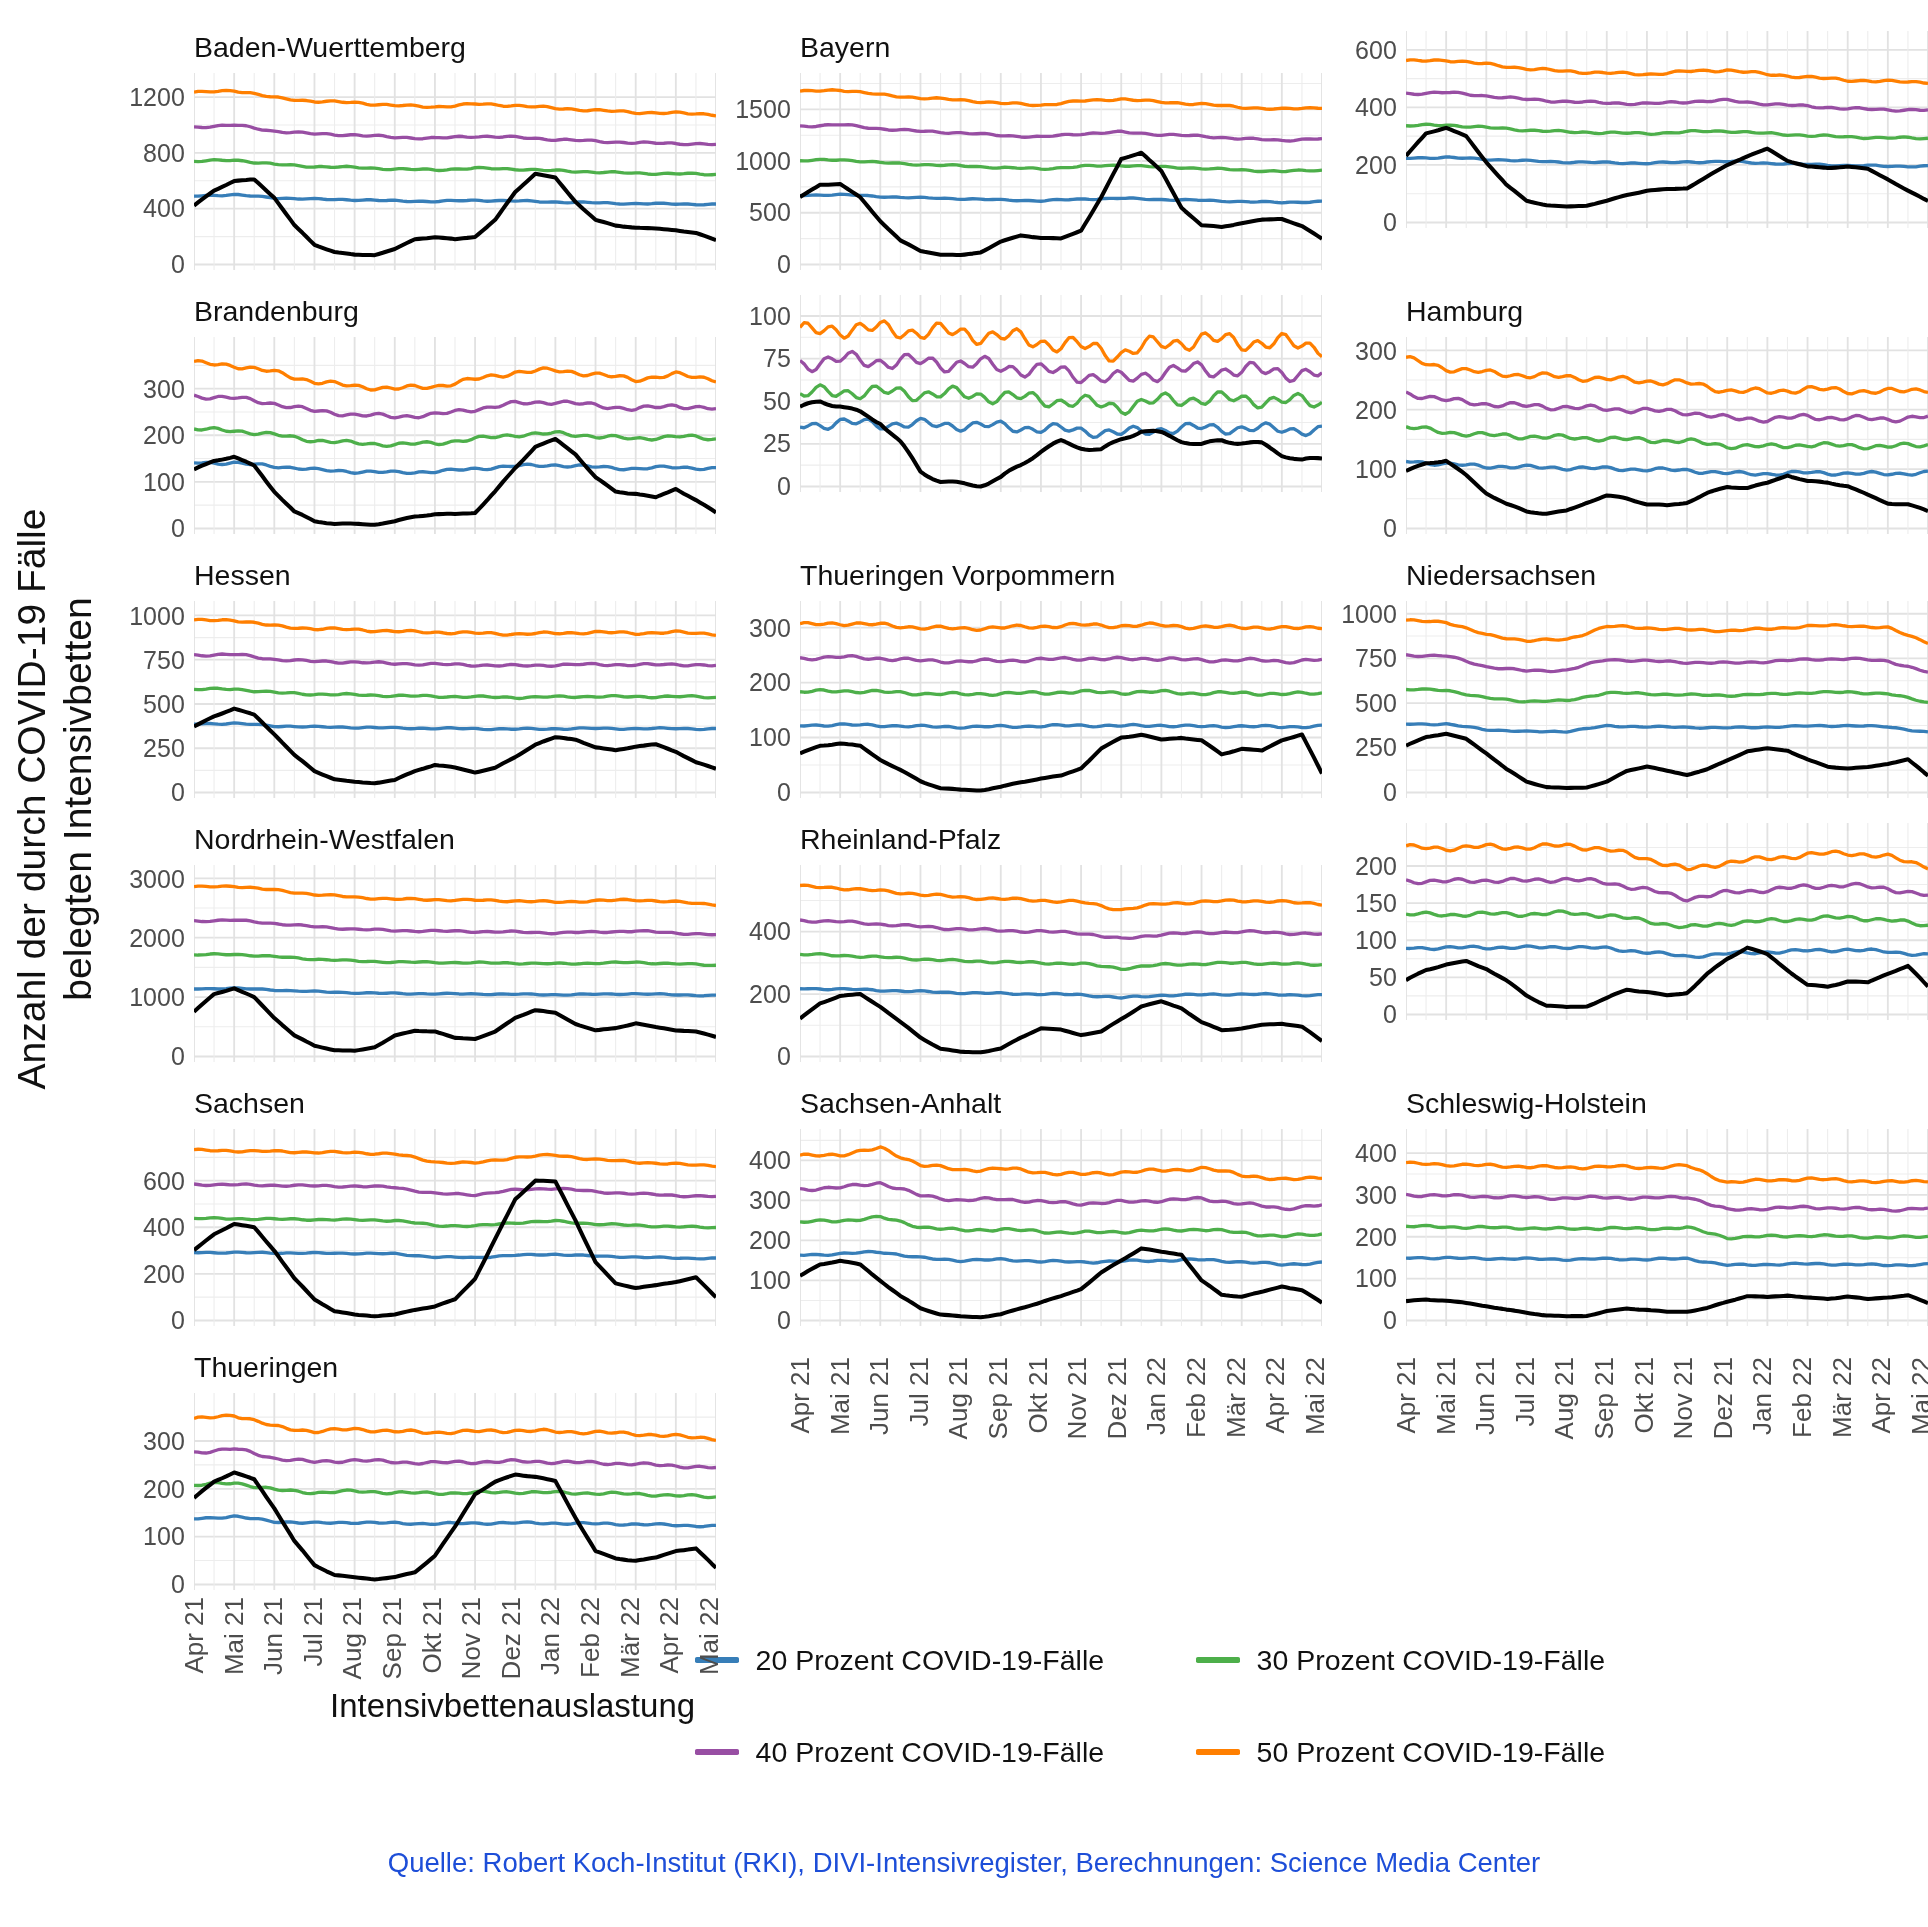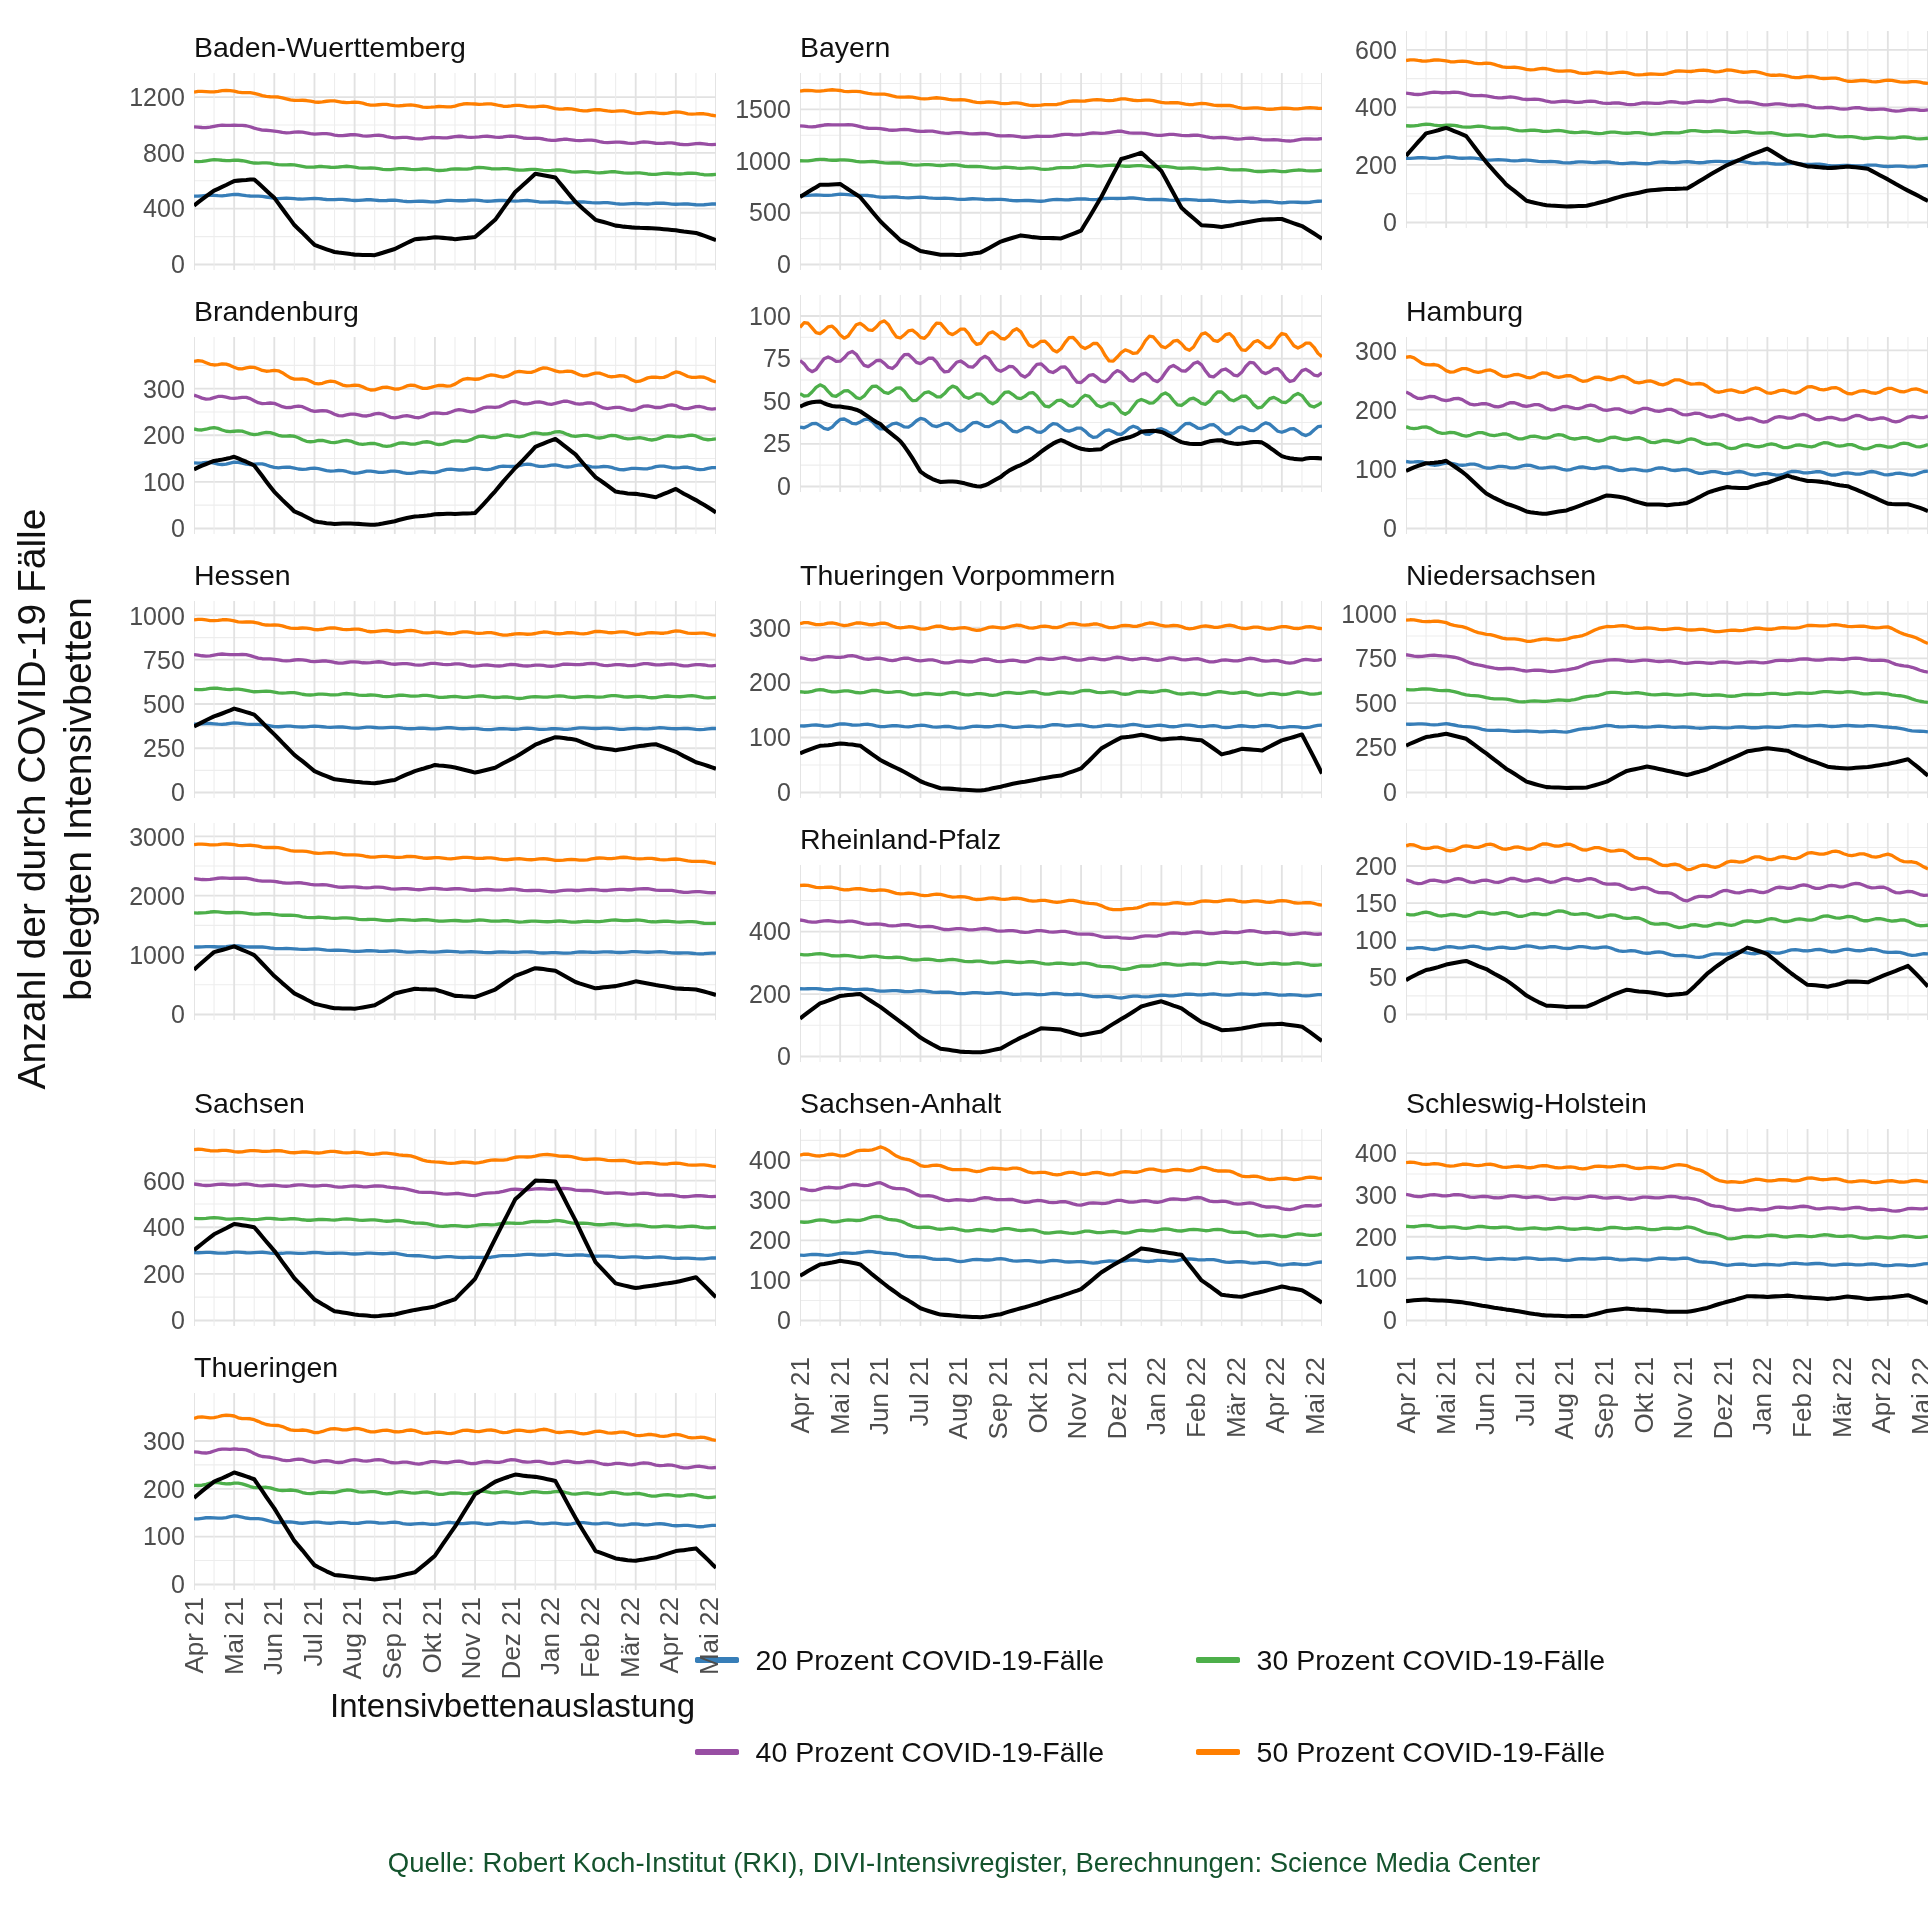--- a/index.html
+++ b/index.html
@@ -17,21 +17,21 @@
   .xband .xlab{position:absolute;top:5.5px;writing-mode:vertical-rl;transform:translateX(-50%) rotate(180deg);font-size:26px;color:#4d4d4d;white-space:nowrap;}
   .xband-r6{grid-row:6;align-self:start;margin-top:24px;}
   #xband-c2{grid-column:3;}
   #xband-c3{grid-column:4;}
   #xband-c1{grid-column:2;grid-row:7;}
   .legend{grid-column:3/5;grid-row:7;display:flex;align-items:center;margin-left:-386px;}
   .legend-title{font-size:33px;color:#111;white-space:nowrap;}
   .legend-items{display:grid;grid-template-columns:auto auto;column-gap:92px;row-gap:59px;}
   .legend-item{display:flex;align-items:center;gap:16.5px;font-size:28.5px;color:#111;white-space:nowrap;}
   .dash{width:44px;height:6.4px;border-radius:1.8px;flex:0 0 auto;}
-  .source{grid-column:1/5;grid-row:8;text-align:center;font-size:27.5px;color:#14532d;padding-top:26px;}
+  .source{grid-column:1/5;grid-row:8;text-align:center;font-size:27.5px;color:#1d4ed8;padding-top:26px;}
 </style>
 </head>
 <body>
 
 <div class="fig">
   <div class="ylab">
     <div class="ylab-inner">
       <div>Anzahl der durch COVID-19 Fälle</div>
       <div>belegten Intensivbetten</div>
     </div>
@@ -508,20 +508,21 @@
           <line x1="568" y1="0" x2="568" y2="214" stroke="#e2e2e2" stroke-width="2"></line>
           <polyline points="0.0,20.8 4.4,20.4 8.7,20.6 13.1,21.4 17.5,22.2 21.8,22.5 26.2,22.3 30.6,21.9 35.0,22.0 39.3,22.6 43.7,23.5 48.1,25.4 52.4,26.5 56.8,27.2 61.2,27.9 65.5,29.1 69.9,30.9 74.3,32.9 78.6,34.4 83.0,35.3 87.4,36.2 91.8,36.5 96.1,37.6 100.5,39.0 104.9,40.3 109.2,41.0 113.6,41.2 118.0,41.2 122.3,41.7 126.7,42.6 131.1,43.7 135.4,43.8 139.8,43.1 144.2,42.1 148.6,41.4 152.9,41.3 157.3,41.8 161.7,42.3 166.0,42.4 170.4,42.0 174.8,41.5 179.1,40.0 183.5,39.1 187.9,38.4 192.2,37.5 196.6,35.8 201.0,33.7 205.4,31.5 209.7,29.8 214.1,28.7 218.5,27.7 222.8,27.9 227.2,27.6 231.6,27.0 235.9,26.9 240.3,27.4 244.7,28.5 249.0,29.4 253.4,29.8 257.8,29.6 262.2,29.3 266.5,29.4 270.9,30.1 275.3,30.8 279.6,31.2 284.0,30.9 288.4,30.2 292.7,29.7 297.1,29.8 301.5,30.5 305.8,31.3 310.2,31.5 314.6,31.3 319.0,30.9 323.3,30.9 327.7,31.6 332.1,32.5 336.4,33.2 340.8,33.3 345.2,32.7 349.5,32.1 353.9,31.7 358.3,31.8 362.6,32.1 367.0,31.9 371.4,31.2 375.8,30.2 380.1,29.6 384.5,29.6 388.9,30.2 393.2,30.7 397.6,30.7 402.0,30.1 406.3,29.3 410.7,29.0 415.1,29.2 419.4,29.5 423.8,29.5 428.2,28.9 432.6,27.7 436.9,26.6 441.3,26.4 445.7,26.7 450.0,27.1 454.4,27.1 458.8,26.7 463.1,26.0 467.5,25.7 471.9,26.2 476.2,26.9 480.6,27.5 485.0,27.9 489.4,27.6 493.7,27.3 498.1,27.4 502.5,28.0 506.8,28.8 511.2,29.1 515.6,28.9 519.9,28.3 524.3,28.1 528.7,29.7 533.0,32.0 537.4,34.2 541.8,36.0 546.2,37.3 550.5,38.4 554.9,39.9 559.3,42.0 563.6,44.3 568.0,46.2" fill="none" stroke="#FF7F00" stroke-width="3.6" stroke-linejoin="round"></polyline>
           <polyline points="0.0,58.4 4.4,59.0 8.7,59.8 13.1,60.3 17.5,60.2 21.8,59.6 26.2,59.0 30.6,58.9 35.0,59.3 39.3,59.7 43.7,59.9 48.1,60.5 52.4,61.1 56.8,62.0 61.2,63.5 65.5,65.5 69.9,67.3 74.3,68.6 78.6,69.4 83.0,70.1 87.4,71.2 91.8,72.1 96.1,73.0 100.5,73.6 104.9,73.6 109.2,73.3 113.6,73.1 118.0,73.6 122.3,74.5 126.7,75.5 131.1,76.1 135.4,75.7 139.8,75.2 144.2,75.1 148.6,75.5 152.9,76.2 157.3,76.7 161.7,76.5 166.0,75.8 170.4,75.1 174.8,74.8 179.1,74.0 183.5,73.2 187.9,72.0 192.2,70.4 196.6,68.5 201.0,67.0 205.4,66.1 209.7,65.6 214.1,65.1 218.5,64.2 222.8,64.0 227.2,63.7 231.6,63.9 235.9,64.4 240.3,65.2 244.7,65.5 249.0,65.3 253.4,64.7 257.8,64.2 262.2,64.2 266.5,64.8 270.9,65.4 275.3,65.7 279.6,65.5 284.0,65.1 288.4,65.2 292.7,65.8 297.1,66.8 301.5,67.5 305.8,67.7 310.2,67.2 314.6,66.7 319.0,66.7 323.3,67.0 327.7,67.5 332.1,67.6 336.4,67.2 340.8,66.5 345.2,66.1 349.5,66.4 353.9,66.9 358.3,67.4 362.6,67.4 367.0,67.0 371.4,66.4 375.8,66.2 380.1,66.5 384.5,67.0 388.9,67.2 393.2,66.7 397.6,65.8 402.0,64.8 406.3,64.4 410.7,64.5 415.1,64.7 419.4,64.6 423.8,64.0 428.2,63.2 432.6,62.8 436.9,63.0 441.3,63.7 445.7,64.3 450.0,64.3 454.4,63.8 458.8,63.2 463.1,62.9 467.5,63.2 471.9,63.5 476.2,63.6 480.6,63.0 485.0,62.4 489.4,62.1 493.7,62.4 498.1,63.2 502.5,64.0 506.8,64.5 511.2,64.4 515.6,64.2 519.9,64.4 524.3,65.2 528.7,67.1 533.0,68.8 537.4,69.8 541.8,70.4 546.2,70.9 550.5,72.0 554.9,73.5 559.3,75.2 563.6,76.5 568.0,77.3" fill="none" stroke="#984EA3" stroke-width="3.6" stroke-linejoin="round"></polyline>
           <polyline points="0.0,96.1 4.4,96.5 8.7,96.5 13.1,96.1 17.5,95.6 21.8,95.4 26.2,95.7 30.6,96.4 35.0,97.1 39.3,97.3 43.7,97.0 48.1,97.5 52.4,98.4 56.8,99.6 61.2,101.0 65.5,102.0 69.9,102.5 74.3,102.7 78.6,103.0 83.0,103.8 87.4,105.0 91.8,105.8 96.1,106.3 100.5,106.3 104.9,106.3 109.2,106.5 113.6,107.4 118.0,108.4 122.3,109.3 126.7,109.6 131.1,109.4 135.4,108.8 139.8,108.6 144.2,108.8 148.6,109.1 152.9,109.1 157.3,108.6 161.7,107.9 166.0,107.4 170.4,107.6 174.8,108.1 179.1,107.8 183.5,107.1 187.9,106.0 192.2,104.7 196.6,103.8 201.0,103.4 205.4,103.1 209.7,102.4 214.1,101.2 218.5,99.7 222.8,99.2 227.2,99.2 231.6,99.6 235.9,100.1 240.3,100.3 244.7,100.1 249.0,99.7 253.4,99.7 257.8,100.3 262.2,101.1 266.5,101.8 270.9,101.9 275.3,101.6 279.6,101.3 284.0,101.3 288.4,101.7 292.7,102.2 297.1,102.3 301.5,102.0 305.8,101.4 310.2,101.0 314.6,101.2 319.0,101.7 323.3,102.4 327.7,102.6 332.1,102.4 336.4,102.1 340.8,102.1 345.2,102.6 349.5,103.3 353.9,103.5 358.3,103.2 362.6,102.4 367.0,101.7 371.4,101.4 375.8,101.6 380.1,101.8 384.5,101.8 388.9,101.3 393.2,100.6 397.6,100.3 402.0,100.4 406.3,101.0 410.7,101.4 415.1,101.3 419.4,100.8 423.8,100.2 428.2,99.9 432.6,100.1 436.9,100.3 441.3,100.3 445.7,99.9 450.0,99.1 454.4,98.5 458.8,98.4 463.1,98.8 467.5,99.3 471.9,99.4 476.2,99.1 480.6,98.6 485.0,98.8 489.4,99.4 493.7,100.2 498.1,100.8 502.5,100.9 506.8,100.5 511.2,100.1 515.6,100.1 519.9,100.5 524.3,101.0 528.7,102.0 533.0,102.5 537.4,102.9 541.8,103.5 546.2,104.7 550.5,106.3 554.9,107.8 559.3,108.9 563.6,109.6 568.0,110.1" fill="none" stroke="#4DAF4A" stroke-width="3.6" stroke-linejoin="round"></polyline>
           <polyline points="0.0,133.7 4.4,133.9 8.7,133.7 13.1,133.5 17.5,133.5 21.8,133.8 26.2,134.3 30.6,134.5 35.0,134.2 39.3,133.7 43.7,133.3 48.1,133.9 52.4,134.7 56.8,135.6 61.2,136.2 65.5,136.5 69.9,136.8 74.3,137.3 78.6,138.2 83.0,139.4 87.4,140.3 91.8,140.6 96.1,140.5 100.5,140.3 104.9,140.5 109.2,140.9 113.6,141.4 118.0,141.7 122.3,141.5 126.7,141.3 131.1,141.2 135.4,141.3 139.8,141.6 144.2,142.0 148.6,142.1 152.9,141.8 157.3,141.6 161.7,141.5 166.0,141.8 170.4,142.2 174.8,142.4 179.1,141.6 183.5,140.5 187.9,139.5 192.2,138.8 196.6,138.5 201.0,138.2 205.4,137.6 209.7,136.7 214.1,135.8 218.5,135.1 222.8,135.4 227.2,136.1 231.6,136.6 235.9,136.7 240.3,136.5 244.7,136.2 249.0,136.2 253.4,136.6 257.8,136.9 262.2,137.1 266.5,136.8 270.9,136.3 275.3,136.0 279.6,136.2 284.0,136.6 288.4,137.1 292.7,137.3 297.1,137.1 301.5,136.9 305.8,137.0 310.2,137.4 314.6,137.9 319.0,138.2 323.3,138.1 327.7,137.7 332.1,137.3 336.4,137.3 340.8,137.5 345.2,137.8 349.5,137.9 353.9,137.5 358.3,137.0 362.6,136.7 367.0,136.9 371.4,137.3 375.8,137.7 380.1,137.7 384.5,137.4 388.9,137.0 393.2,136.9 397.6,137.0 402.0,137.2 406.3,137.2 410.7,136.8 415.1,136.1 419.4,135.6 423.8,135.5 428.2,135.7 432.6,135.9 436.9,135.9 441.3,135.6 445.7,135.3 450.0,135.2 454.4,135.5 458.8,136.0 463.1,136.3 467.5,136.2 471.9,135.8 476.2,135.3 480.6,135.2 485.0,135.5 489.4,135.8 493.7,136.0 498.1,135.8 502.5,135.4 506.8,135.3 511.2,135.6 515.6,136.1 519.9,136.7 524.3,136.9 528.7,137.4 533.0,137.7 537.4,138.3 541.8,139.2 546.2,140.2 550.5,141.0 554.9,141.4 559.3,141.5 563.6,141.6 568.0,142.2" fill="none" stroke="#377EB8" stroke-width="3.6" stroke-linejoin="round"></polyline>
           <polyline points="0.0,157.1 4.4,155.1 8.7,153.2 13.1,151.4 17.5,149.6 21.8,147.8 26.2,147.2 30.6,146.5 35.0,145.8 39.3,145.0 43.7,144.2 48.1,145.2 52.4,146.3 56.8,147.4 61.2,148.5 65.5,149.7 69.9,152.9 74.3,156.1 78.6,159.3 83.0,162.5 87.4,165.6 91.8,169.0 96.1,172.4 100.5,175.7 104.9,179.0 109.2,182.4 113.6,185.0 118.0,187.7 122.3,190.5 126.7,193.3 131.1,196.2 135.4,197.5 139.8,198.8 144.2,200.0 148.6,201.1 152.9,202.2 157.3,202.4 161.7,202.5 166.0,202.6 170.4,202.8 174.8,203.1 179.1,203.0 183.5,202.9 187.9,202.9 192.2,202.8 196.6,202.6 201.0,201.4 205.4,200.2 209.7,198.9 214.1,197.5 218.5,196.2 222.8,193.8 227.2,191.4 231.6,189.1 235.9,186.8 240.3,184.6 244.7,183.7 249.0,182.8 253.4,181.8 257.8,180.8 262.2,179.8 266.5,180.6 270.9,181.5 275.3,182.4 279.6,183.4 284.0,184.4 288.4,185.3 292.7,186.3 297.1,187.2 301.5,188.1 305.8,189.0 310.2,187.9 314.6,186.6 319.0,185.4 323.3,184.1 327.7,182.8 332.1,180.8 336.4,178.8 340.8,176.8 345.2,175.0 349.5,173.1 353.9,171.2 358.3,169.3 362.6,167.4 367.0,165.4 371.4,163.3 375.8,162.6 380.1,161.9 384.5,161.2 388.9,160.5 393.2,160.0 397.6,160.5 402.0,161.0 406.3,161.5 410.7,162.1 415.1,162.6 419.4,164.6 423.8,166.5 428.2,168.4 432.6,170.2 436.9,172.1 441.3,173.6 445.7,175.1 450.0,176.7 454.4,178.4 458.8,180.0 463.1,180.5 467.5,181.0 471.9,181.4 476.2,181.7 480.6,182.0 485.0,181.6 489.4,181.2 493.7,180.9 498.1,180.6 502.5,180.4 506.8,179.7 511.2,179.0 515.6,178.3 519.9,177.7 524.3,177.0 528.7,176.0 533.0,175.1 537.4,174.0 541.8,173.0 546.2,171.9 550.5,175.4 554.9,178.9 559.3,182.4 563.6,186.1 568.0,189.7" fill="none" stroke="#000000" stroke-width="4.4" stroke-linejoin="round"></polyline>
         </svg>
       </div>
     </div>
     <div class="panel">
+      <div class="panel-title">Nordrhein-Westfalen</div>
       <div class="panel-body">
         <div class="yticks">
           <div class="ytick" style="top: 191px;">0</div>
           <div class="ytick" style="top: 132px;">1000</div>
           <div class="ytick" style="top: 73px;">2000</div>
           <div class="ytick" style="top: 13.3px;">3000</div>
         </div>
         <svg viewBox="0 0 568 214" preserveAspectRatio="none" class="plot">
           <line x1="0" y1="175.74193548387098" x2="568" y2="175.74193548387098" stroke="#ededed" stroke-width="1.2"></line>
           <line x1="0" y1="111.2258064516129" x2="568" y2="111.2258064516129" stroke="#ededed" stroke-width="1.2"></line>

